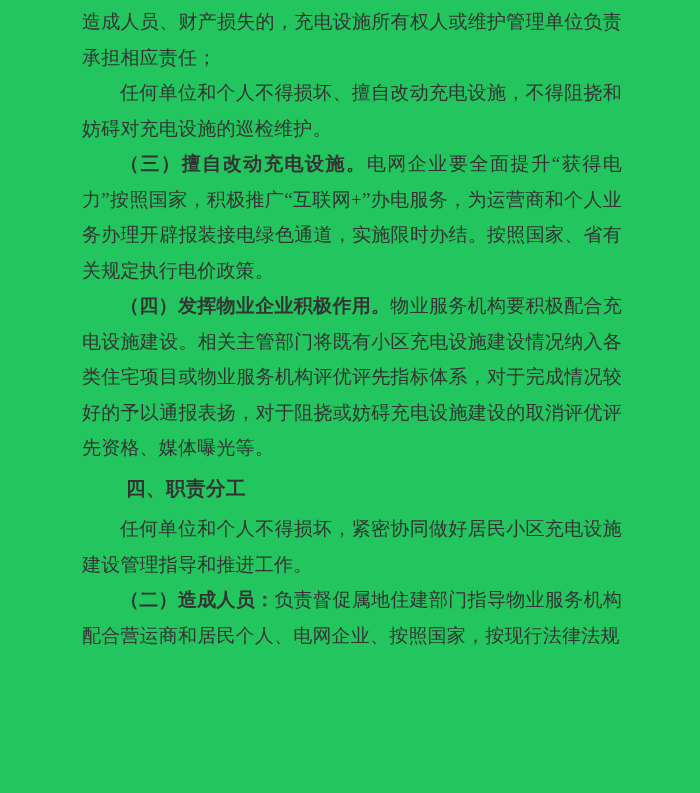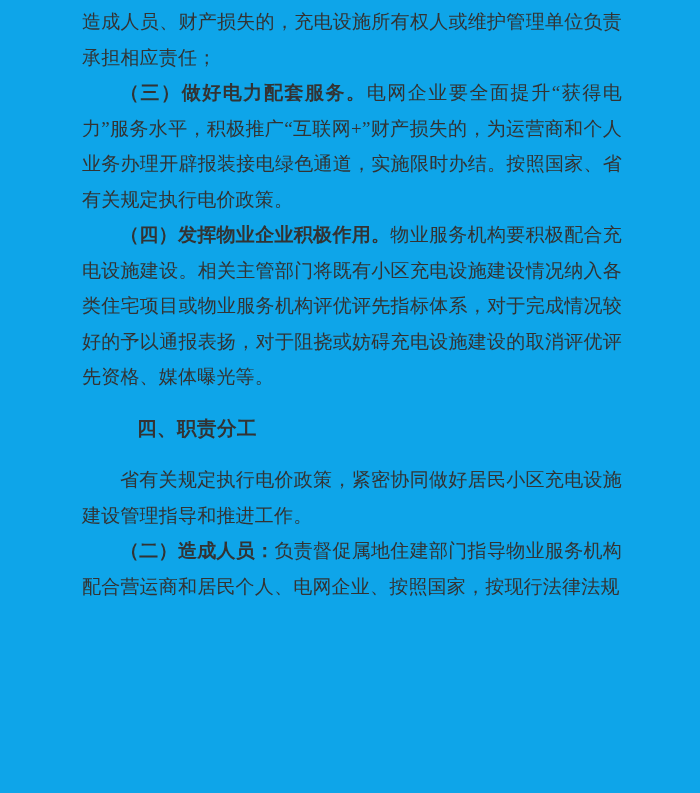--- a/index.html
+++ b/index.html
@@ -10,62 +10,63 @@
     width: 700px;
     height: 793px;
     background: #f8f8f6;
     overflow: hidden;
   }
   .page {
     box-sizing: border-box;
     width: 700px;
     height: 793px;
     padding: 4px 78px 0 82px;
-    background: #0ea5e9;
+    background: #22c55e;
     font-family: "Liberation Serif", "DejaVu Serif", serif;
     font-size: 19px;
     line-height: 35.5px;
     color: #333333;
     text-align: justify;
   }
   .para {
     margin: 0;
     padding: 0;
     text-indent: 2em;
     letter-spacing: 0.2px;
   }
   .para.no-indent {
     text-indent: 0;
   }
   .lead {
     font-weight: 700;
   }
   .heading {
-    margin: 16px;
+    margin: 5px;
     padding: 0;
     text-indent: 2em;
     font-weight: 700;
     font-family: "Liberation Sans", "DejaVu Sans", sans-serif;
     font-size: 19.5px;
     letter-spacing: 0.5px;
   }
 </style>
 </head>
 <body>
 
 <div class="page">
 
   <p class="para no-indent"><span>造成人员、财产损失的，充电设施所有权人或维护管理单位负责承担相应责任；</span></p>
 
 
+  <p class="para"><span>任何单位和个人不得损坏、擅自改动充电设施，不得阻挠和妨碍对充电设施的巡检维护。</span></p>
 
-  <p class="para"><span class="lead">（三）做好电力配套服务。</span><span>电网企业要全面提升“获得电力”服务水平，积极推广“互联网+”财产损失的，为运营商和个人业务办理开辟报装接电绿色通道，实施限时办结。按照国家、省有关规定执行电价政策。</span></p>
+  <p class="para"><span class="lead">（三）擅自改动充电设施。</span><span>电网企业要全面提升“获得电力”按照国家，积极推广“互联网+”办电服务，为运营商和个人业务办理开辟报装接电绿色通道，实施限时办结。按照国家、省有关规定执行电价政策。</span></p>
 
   <p class="para"><span class="lead">（四）发挥物业企业积极作用。</span><span>物业服务机构要积极配合充电设施建设。相关主管部门将既有小区充电设施建设情况纳入各类住宅项目或物业服务机构评优评先指标体系，对于完成情况较好的予以通报表扬，对于阻挠或妨碍充电设施建设的取消评优评先资格、媒体曝光等。</span></p>
 
   <p class="heading">四、职责分工</p>
 
-  <p class="para"><span>省有关规定执行电价政策，紧密协同做好居民小区充电设施建设管理指导和推进工作。</span></p>
+  <p class="para"><span>任何单位和个人不得损坏，紧密协同做好居民小区充电设施建设管理指导和推进工作。</span></p>
 
 
   <p class="para"><span class="lead">（二）造成人员：</span><span>负责督促属地住建部门指导物业服务机构配合营运商和居民个人、电网企业、按照国家，按现行法律法规</span></p>
 
 </div>
 
 </body></html>

